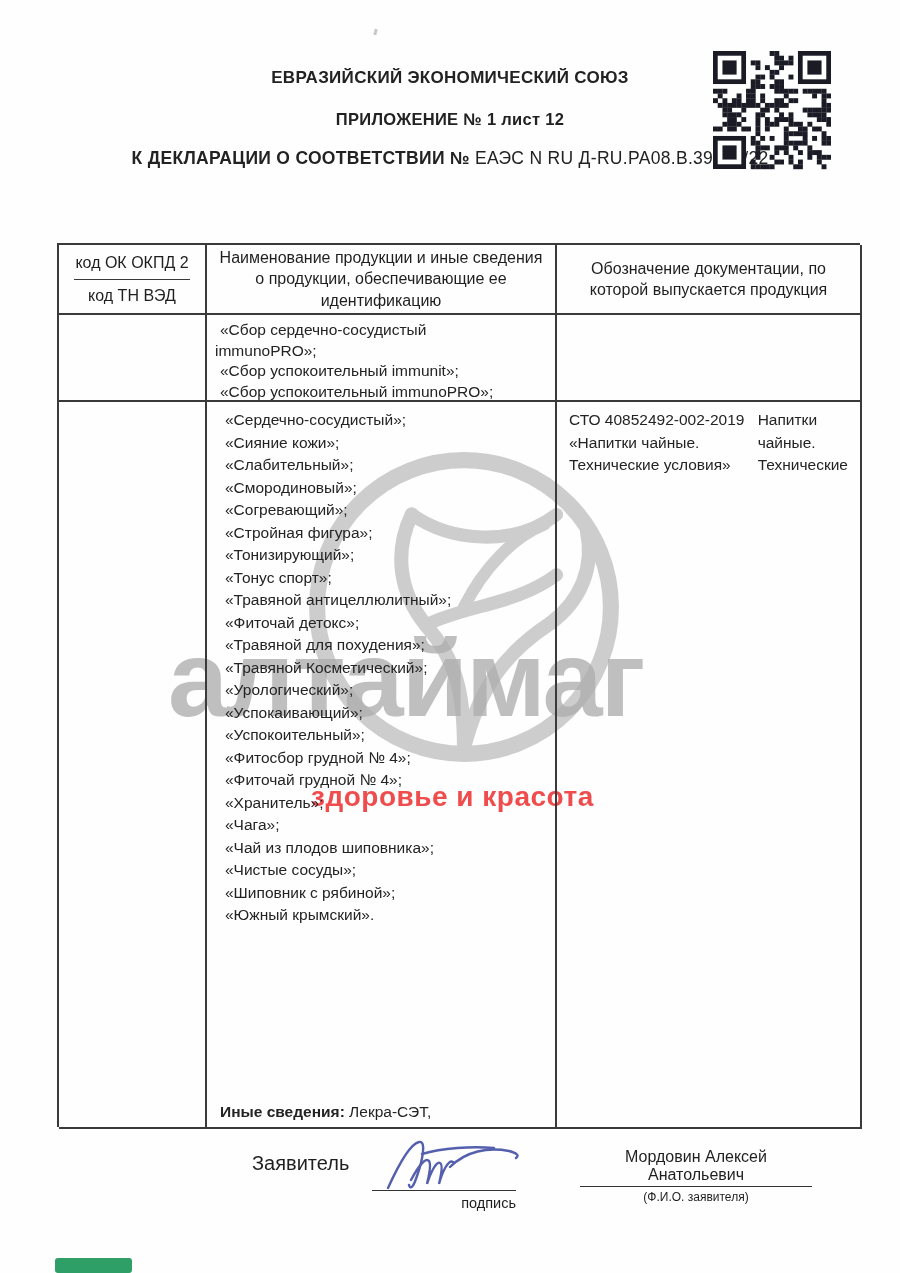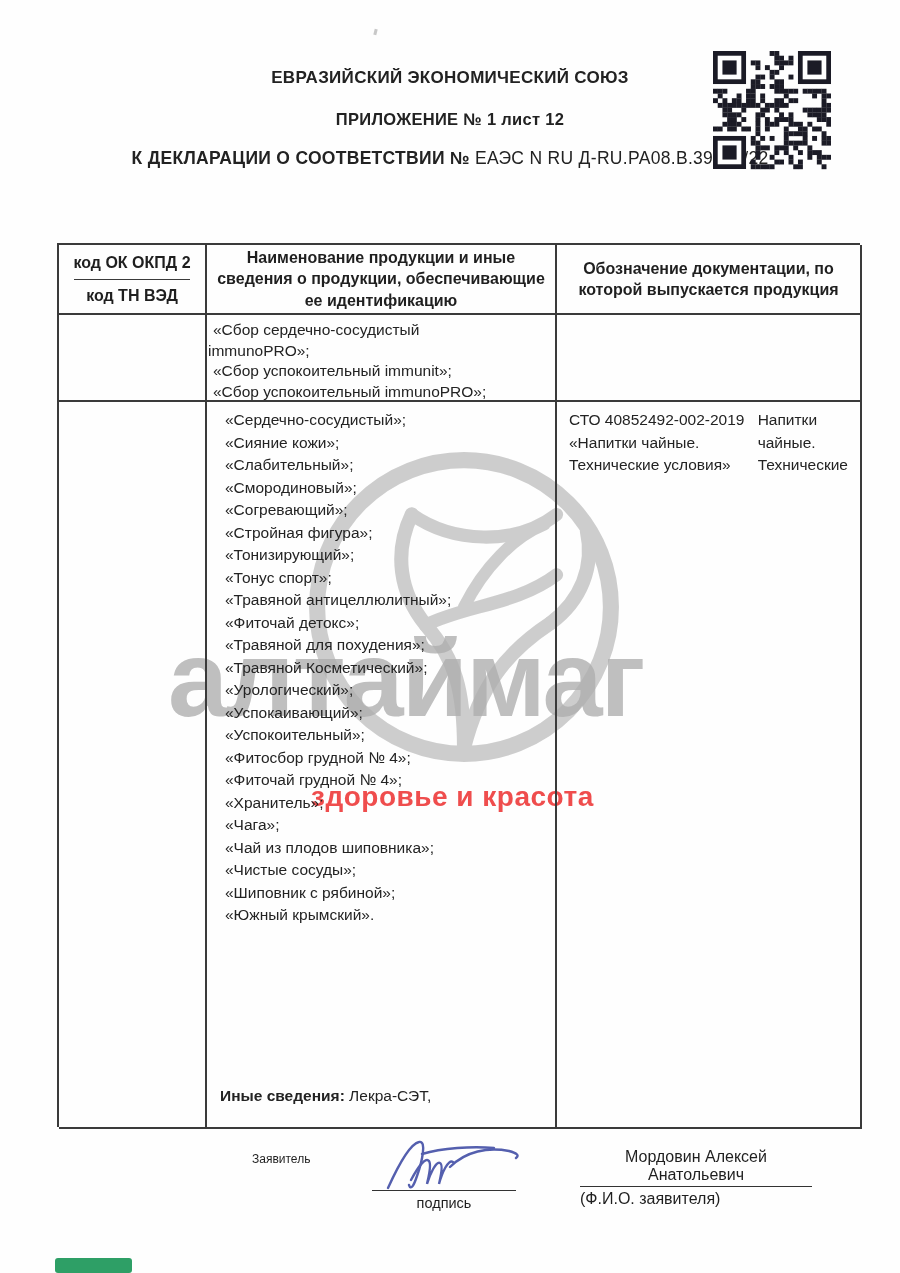--- a/index.html
+++ b/index.html
@@ -21,40 +21,40 @@
   .wm{position:absolute;z-index:1}
   .wm-emblem{left:303px;top:446px;width:322px;height:322px;opacity:.5}
   .wm-brand{left:168px;top:625px;width:560px;font-size:108px;font-weight:bold;color:#aeaeae;opacity:.78;letter-spacing:-2px;line-height:1;white-space:nowrap}
   .wm-tagline{left:311px;top:781px;font-size:28px;color:#a9c894;opacity:.95;letter-spacing:.5px;white-space:nowrap}
 
   
   .doc-table{position:absolute;left:57px;top:243px;width:803px;height:884px;display:grid;
     grid-template-columns:148px 350px 305px;grid-template-rows:70px 87px 727px;
     border-top:2px solid #3a3a3a;border-left:2px solid #3a3a3a;z-index:2}
   .cell{border-right:2px solid #3a3a3a;border-bottom:2px solid #3a3a3a;background:transparent}
-  .hcell{font-weight:bold;font-size:16px;line-height:1.32;text-align:center;padding:4px 10px;display:flex;flex-direction:column;justify-content:center}
+  .hcell{font-weight:normal;font-size:16px;line-height:1.32;text-align:center;padding:4px 10px;display:flex;flex-direction:column;justify-content:center}
   .c1h .sep{border-top:1.6px solid #3a3a3a;width:calc(100% - 10px);margin:5px auto}
   .body-cell{font-size:15.5px;line-height:22.5px;color:#232323}
-  .r1c2{padding:5px 8px 0 1px}
+  .r1c2{padding:5px 8px 0 8px}
   .r1c2 .tline{line-height:20.5px}
-  .r2c2{padding:7px 8px 20px 13px;display:flex;flex-direction:column}
+  .r2c2{padding:7px 8px 4px 13px;display:flex;flex-direction:column}
   .r2c2 .spacer{flex:1}
   .tline{padding-left:5px}
   .tline.cont{padding-left:0}
   .other-info b{font-weight:bold}
   .r2c3{padding:7px 12px 12px 12px;display:flex;flex-direction:row;justify-content:space-between}
 
   
-  .footer-label{position:absolute;left:252px;top:1152px;font-size:12px;z-index:3}
+  .footer-label{position:absolute;left:252px;top:1152px;font-size:20px;z-index:3}
   .sig-svg{position:absolute;left:382px;top:1136px;width:150px;height:58px;z-index:3}
   .sig-rule{position:absolute;left:372px;top:1190px;width:144px;border-top:1.6px solid #333;z-index:3}
-  .sig-caption{position:absolute;left:372px;top:1195px;width:144px;text-align:center;font-size:14.5px;z-index:3}
+  .sig-caption{position:absolute;left:372px;top:1195px;width:144px;text-align:right;font-size:14.5px;z-index:3}
   .name-block{position:absolute;left:580px;top:1148px;width:232px;text-align:center;font-size:16px;line-height:18px;z-index:3}
   .name-rule{position:absolute;left:580px;top:1186px;width:232px;border-top:1.6px solid #333;z-index:3}
-  .name-caption{position:absolute;left:580px;top:1190px;width:232px;text-align:left;font-size:16px;z-index:3}
+  .name-caption{position:absolute;left:580px;top:1190px;width:232px;text-align:center;font-size:12px;z-index:3}
 
   
   .green-bar{position:absolute;left:55px;top:1258px;width:77px;height:15px;border-radius:3px;z-index:4}
 </style>
 </head>
 <body>
 
 <div class="speck"></div>
 
 <div class="hline hline1">ЕВРАЗИЙСКИЙ ЭКОНОМИЧЕСКИЙ СОЮЗ</div>

